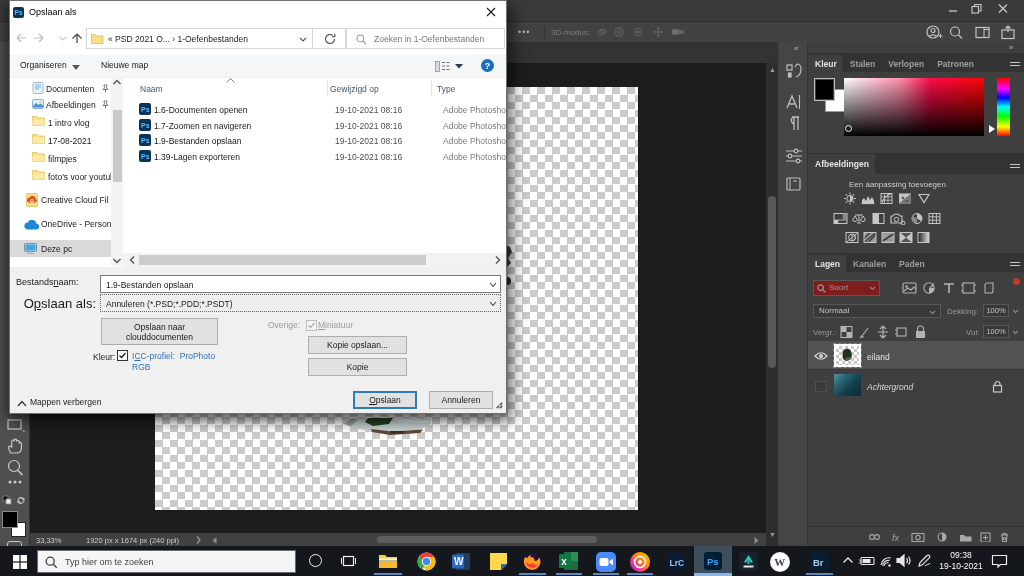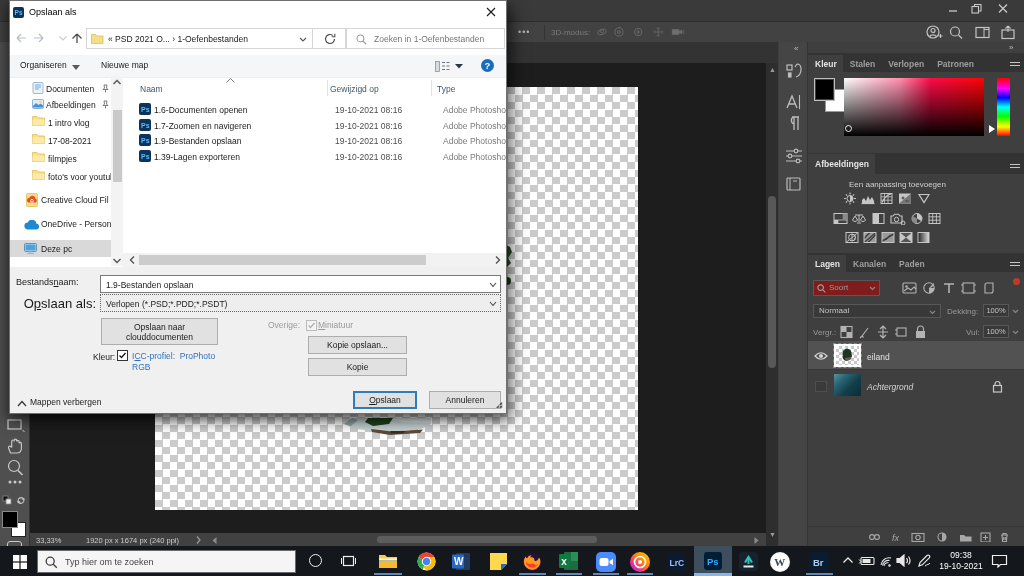--- a/index.html
+++ b/index.html
@@ -701,21 +701,21 @@
 
   <div class="abs" style="left:6px;top:276px;width:80px;font-size:9px;color:#1a1a1a;text-align:left;">Bestands<u>n</u>aam:</div>
   <div class="abs" style="left:90px;top:274px;width:401px;height:18px;background:#fff;border:1px solid #7a7a7a;">
     <div class="abs" style="left:5px;top:4px;font-size:8.5px;color:#1a1a1a;">1.9-Bestanden opslaan</div>
     <svg class="abs" style="left:388px;top:6px;" width="8" height="6" viewBox="0 0 8 6" fill="none" stroke="#444" stroke-width="1.1">
         <path d="M1 1 l3 3.5 l3 -3.5"></path>
       </svg>
   </div>
   <div class="abs" style="left:6px;top:295px;width:80px;font-size:13px;color:#1a1a1a;text-align:right;">O<u>p</u>slaan als:</div>
   <div class="abs" style="left:90px;top:293px;width:401px;height:18px;background:#eeeeee;border:1px dotted #666;">
-    <div class="abs" style="left:5px;top:4px;font-size:8.5px;color:#1a1a1a;">Verlopen (*.PSD;*.PDD;*.PSDT)</div>
+    <div class="abs" style="left:5px;top:4px;font-size:8.5px;color:#1a1a1a;">Annuleren (*.PSD;*.PDD;*.PSDT)</div>
     <svg class="abs" style="left:388px;top:6px;" width="8" height="6" viewBox="0 0 8 6" fill="none" stroke="#444" stroke-width="1.1">
         <path d="M1 1 l3 3.5 l3 -3.5"></path>
       </svg>
   </div>
 
   <div class="wbtn abs" style="left:91px;top:317px;width:117px;height:27px;padding-top:3px;line-height:10px;">Opslaan naar<br>clouddocumenten</div>
 
   <div class="abs" style="left:83px;top:351px;font-size:8.5px;color:#1a1a1a;">Kleur:</div>
   <div class="abs" style="left:107px;top:349px;width:11px;height:11px;background:#fff;border:1px solid #333;">
     <svg style="position:absolute;left:0px;top:0px;" width="9" height="9" viewBox="0 0 9 9" fill="none" stroke="#1a1a1a" stroke-width="1.3">
@@ -733,17 +733,17 @@
   <div class="abs" style="left:308px;top:319px;font-size:8.5px;color:#9a9a9a;"><u>M</u>iniatuur</div>
 
   <div class="wbtn abs" style="left:298px;top:335px;width:99px;height:18px;line-height:16px;">Kopie opslaan...</div>
   <div class="wbtn abs" style="left:298px;top:357px;width:99px;height:18px;line-height:16px;">Kopie</div>
 
   <svg class="abs" style="left:7px;top:399px;" width="10" height="7" viewBox="0 0 10 7" fill="none" stroke="#333" stroke-width="1.2">
       <path d="M1 6 L5 1.5 L9 6"></path>
     </svg>
   <div class="abs" style="left:20px;top:396px;font-size:8.5px;color:#1a1a1a;">Mappen verbergen</div>
   <div class="wbtn abs" style="left:343px;top:390px;width:64px;height:18px;line-height:15px;border:2px solid #2f7cb7;"><u>O</u>pslaan</div>
-  <div class="wbtn abs" style="left:419px;top:390px;width:72px;height:18px;line-height:16px;">Annuleren</div>
+  <div class="wbtn abs" style="left:419px;top:390px;width:64px;height:18px;line-height:16px;">Annuleren</div>
   <svg class="abs" style="left:485px;top:400px;" width="8" height="8" viewBox="0 0 8 8" stroke="#b5b5b5" stroke-width="1">
       <path d="M7 1 v6 h-6 M7 4 h-3 v3"></path>
     </svg>
 </div>
 
 </body></html>

